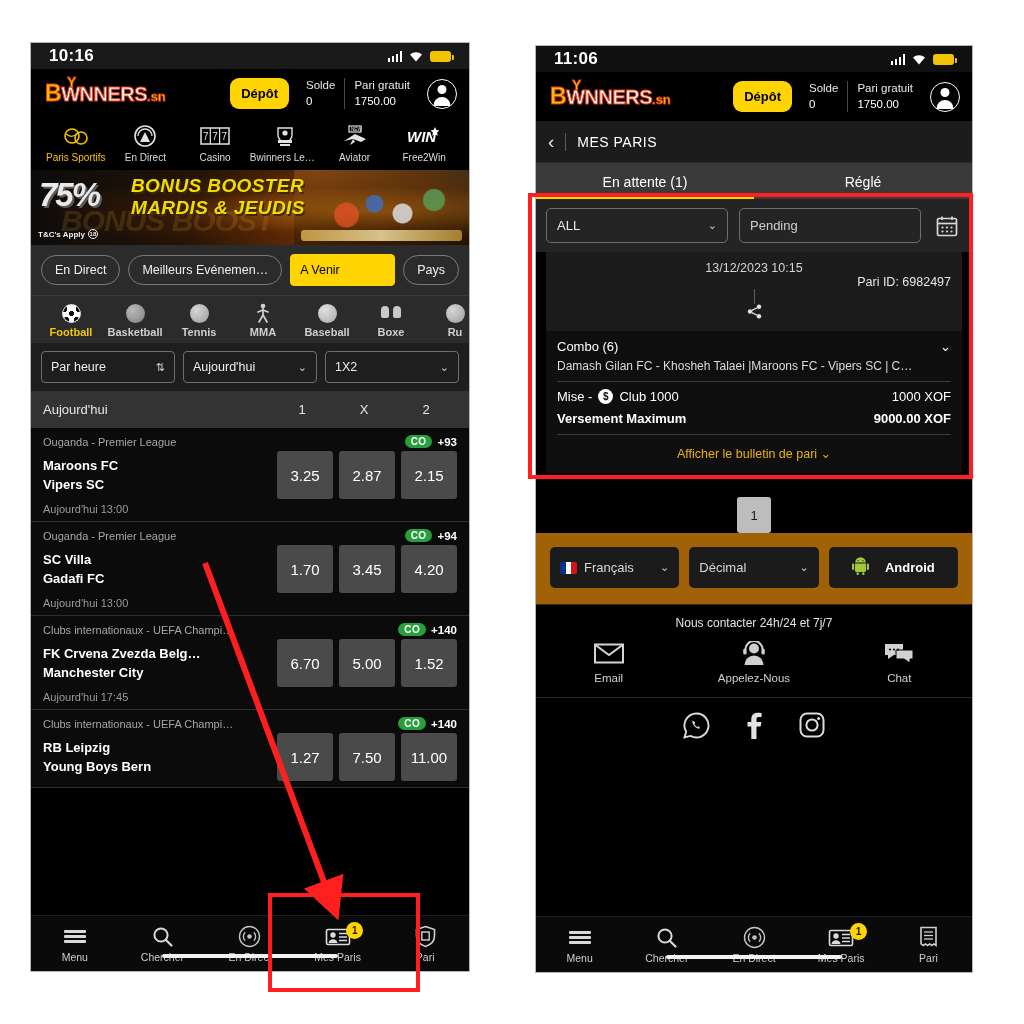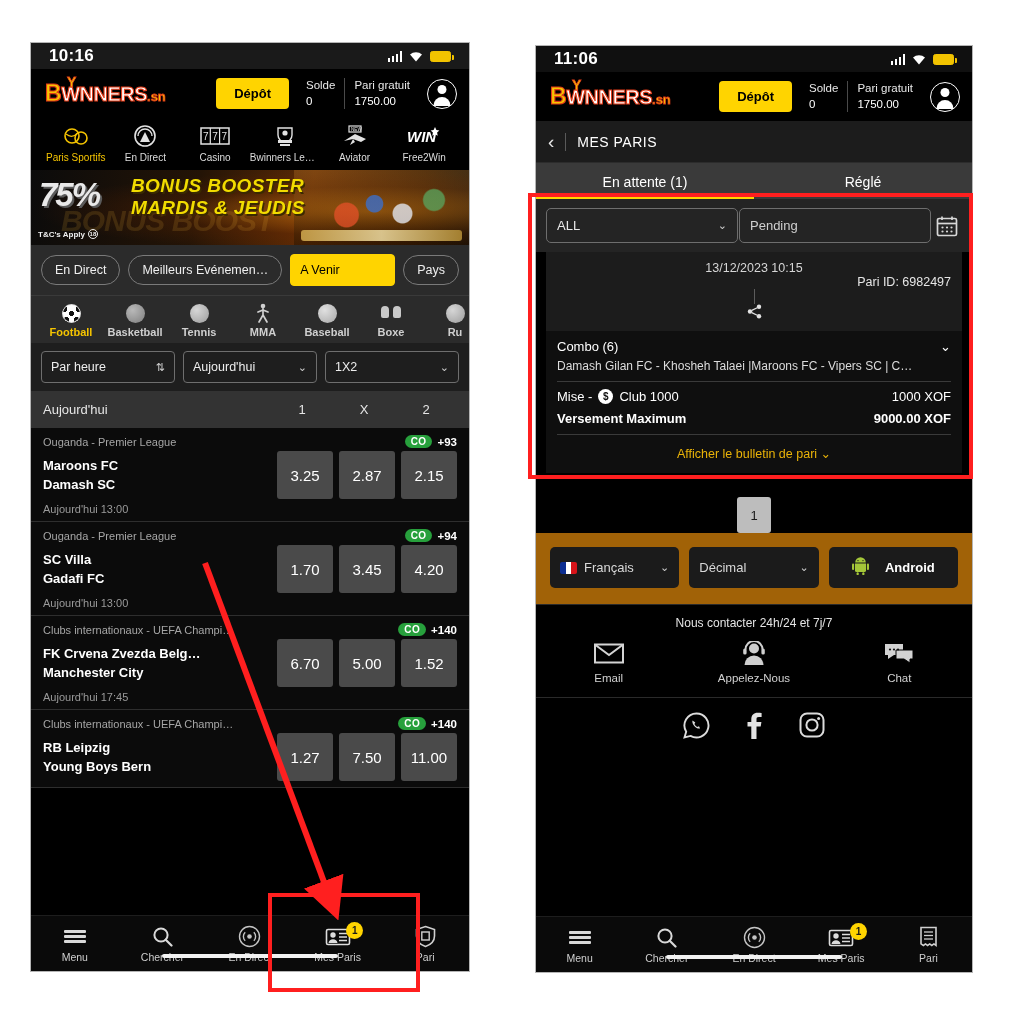--- a/index.html
+++ b/index.html
@@ -58,21 +58,21 @@
     font-size: 20px; font-weight: 900; color: #fff;
     -webkit-text-stroke: 1.1px #e23b18; letter-spacing: -.5px;
   }
   .logo .sn { font-size: 13px; font-weight: 900; color:#f5c400; -webkit-text-stroke:.8px #e23b18; }
   .logo .kick {
     position:absolute; left: 22px; top: -7px; color:#f5c400;
     font-size: 14px; font-weight: 900; -webkit-text-stroke:.8px #e23b18;
   }
   .depot {
     background:#ffd400; color:#000; font-size:13px; font-weight:bold;
-    padding:8px 18px; border-radius:4px; margin-left:auto; white-space:nowrap;
+    padding:8px 11px; border-radius:9px; margin-left:auto; white-space:nowrap;
   }
   .balances { display:flex; color:#fff; font-size:11.5px; line-height:1.35; }
   .bal-col { padding: 0 9px; }
   .bal-col + .bal-col { border-left:1px solid #4a4a4a; }
   .bal-col .lab { color:#e8e8e8; }
   .bal-col .val { color:#fff; }
   .avatar {
     width:30px; height:30px; border-radius:50%;
     border:1.7px solid #fff; position:relative; flex:none; background:#000;
   }
@@ -241,21 +241,21 @@
   .tabs { background:#3a3a3a; display:flex; }
   .tab {
     flex:1; text-align:center; padding:11px 0 9px; color:#fff;
     font-size:14px; font-weight:normal; position:relative;
   }
   .tab.active:after {
     content:""; position:absolute; left:0; right:0; bottom:0; height:4px; background:#ffd400;
   }
 
   
-  .filterrow { background:#242424; display:flex; gap:1px; padding:9px 10px; align-items:center; }
+  .filterrow { background:#242424; display:flex; gap:11px; padding:9px 10px; align-items:center; }
   .fsel {
     flex:1; border:1px solid #6e6e6e; border-radius:5px; color:#e9e9e9; font-size:13px;
     padding:9px 10px; display:flex; align-items:center; justify-content:space-between;
     background:#242424;
   }
   .fsel.input { color:#cfcfcf; }
   .calbtn { width:30px; height:30px; flex:none; display:flex; align-items:center; justify-content:center; }
 
   
   .betcard { background:#000; padding:0 10px 8px; }
@@ -524,21 +524,21 @@
 
     <div class="match">
       <div class="m-top">
         <div class="m-league">Ouganda - Premier League</div>
         <span class="co">CO</span>
         <span class="plus">+93</span>
       </div>
       <div class="m-body">
         <div class="m-teams">
           <div>Maroons FC</div>
-          <div>Damash SC</div>
+          <div>Vipers SC</div>
         </div>
         <div class="odds">
           <div class="odd">3.25</div>
           <div class="odd">2.87</div>
           <div class="odd">2.15</div>
         </div>
       </div>
       <div class="m-time">Aujourd'hui 13:00</div>
     </div>
 

